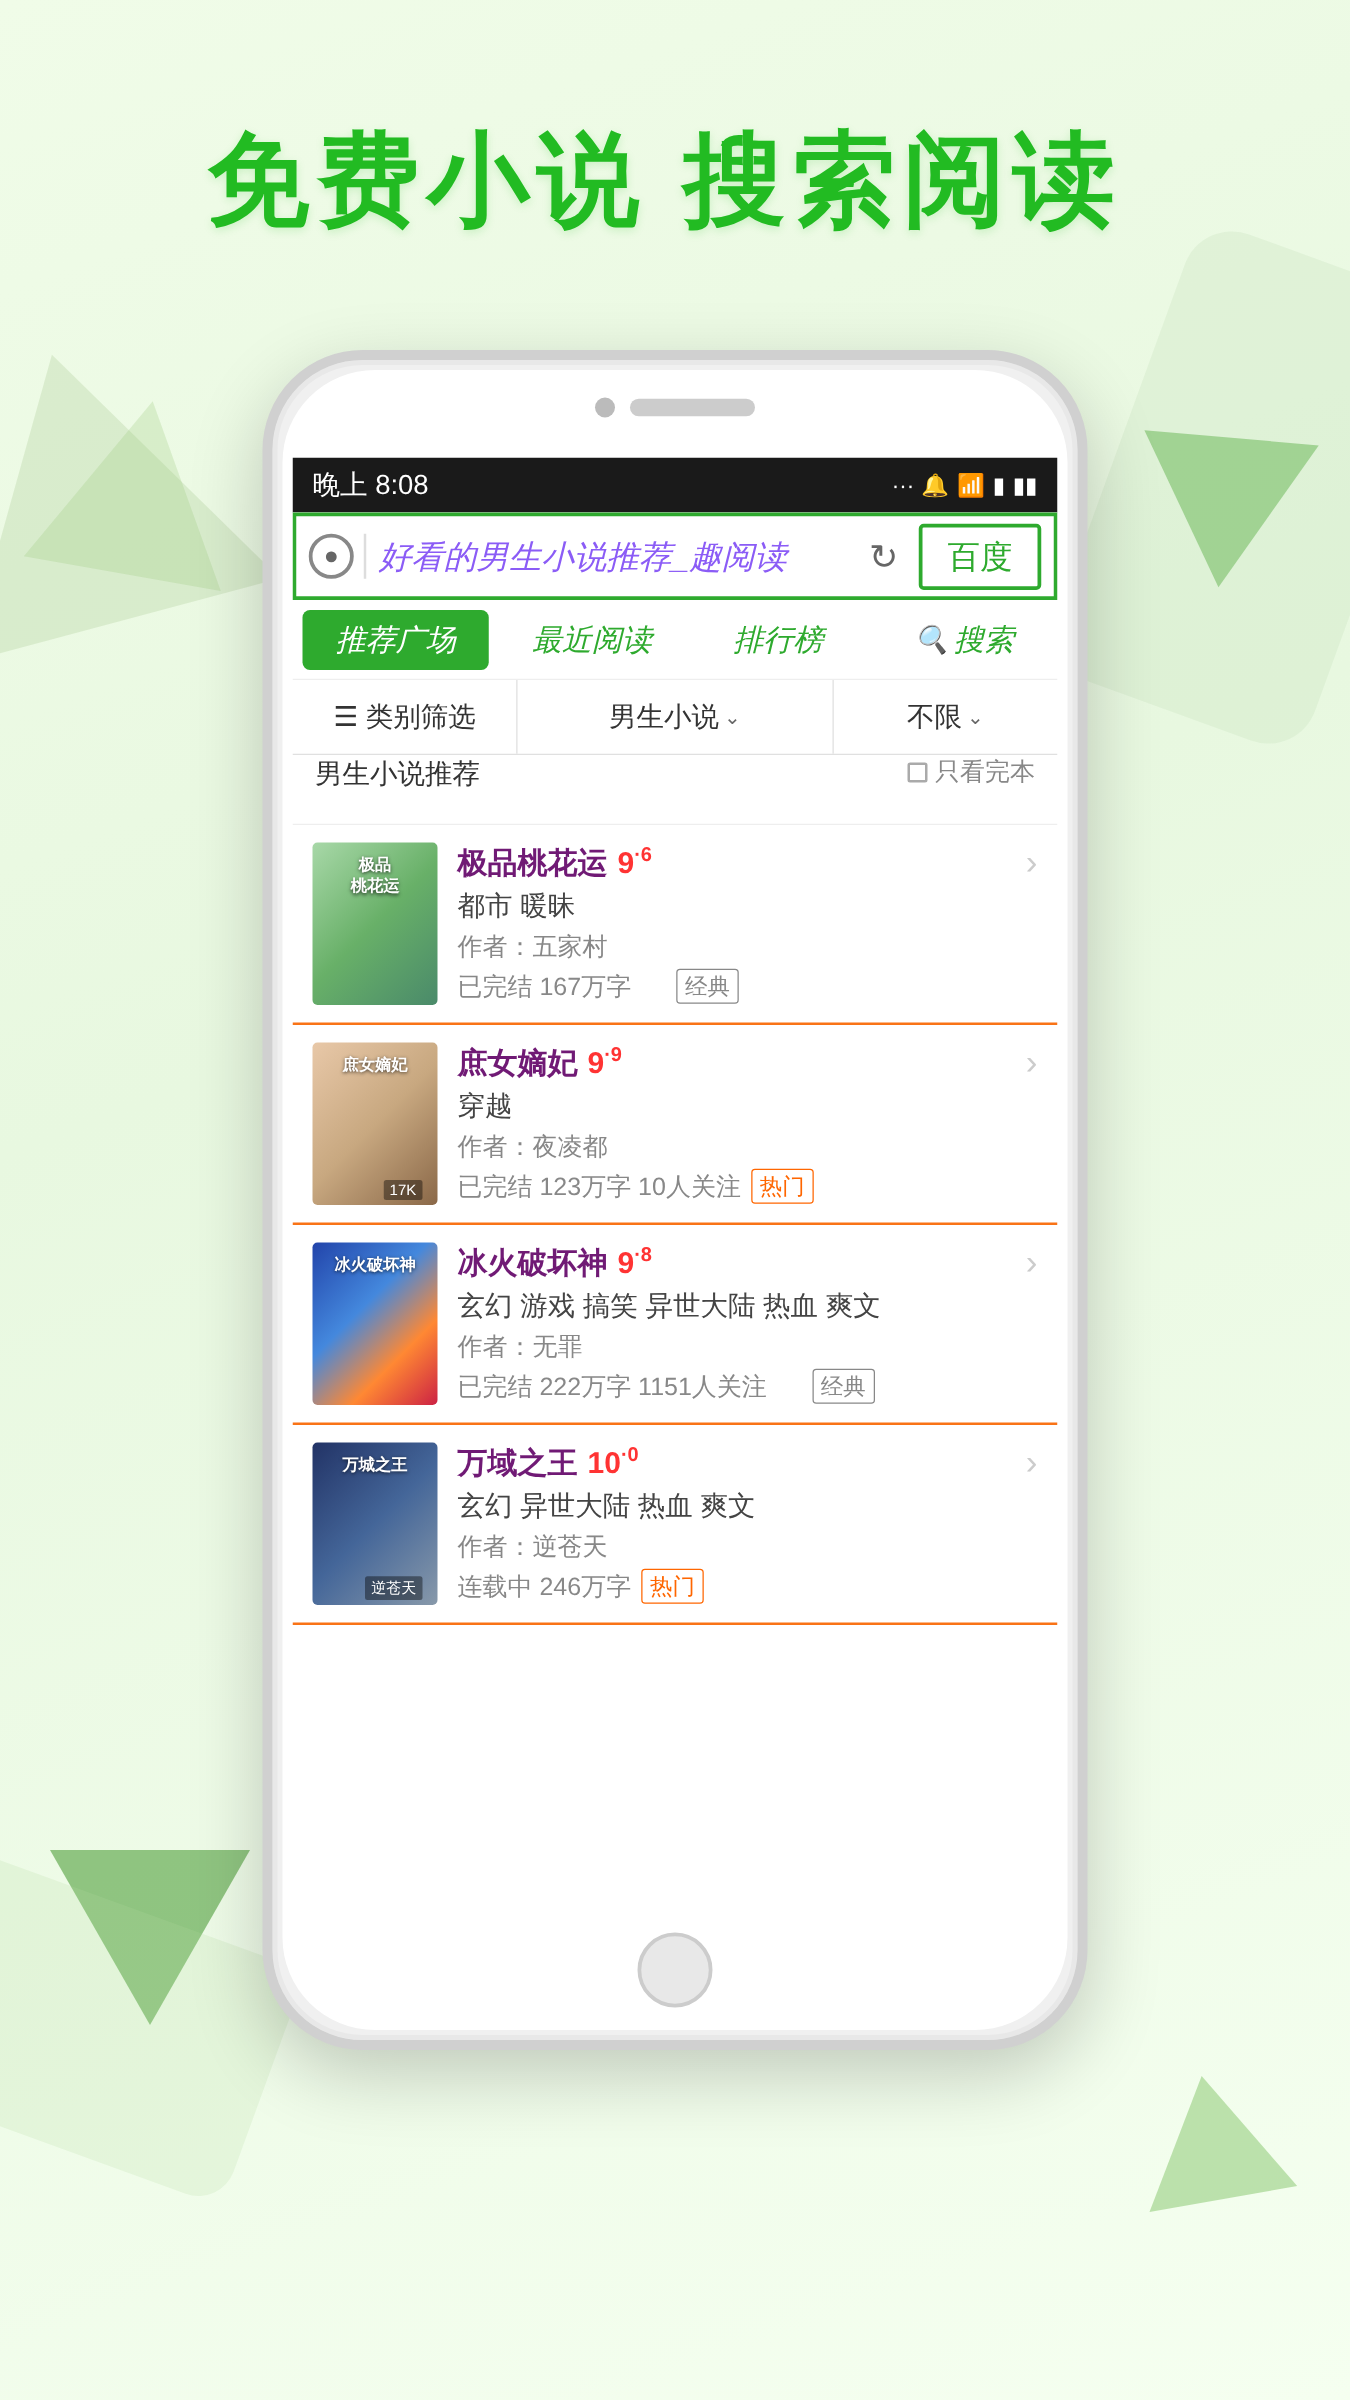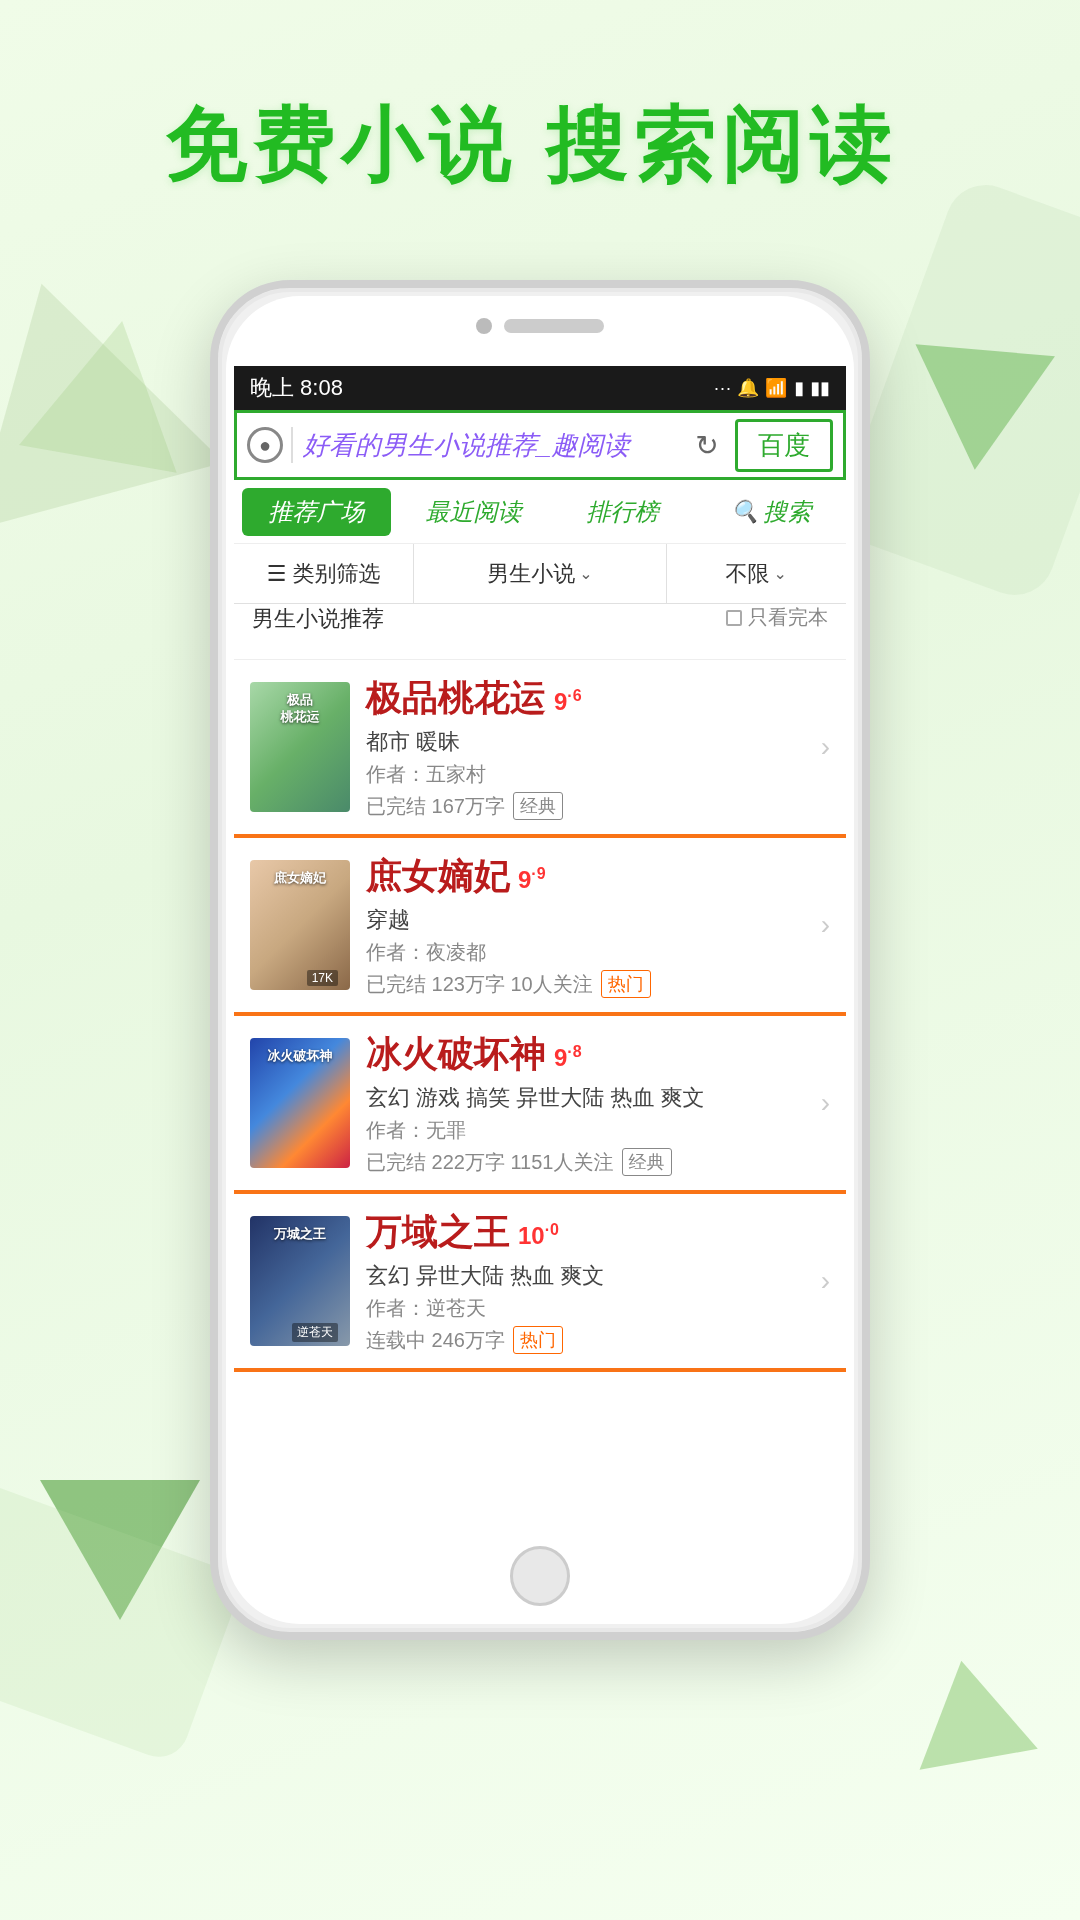--- a/index.html
+++ b/index.html
@@ -343,23 +343,23 @@
       width: 16px;
       height: 16px;
       border: 2px solid #aaa;
       border-radius: 2px;
     }
 
     
     .book-list { background: white; }
     .book-item {
       display: flex;
-      align-items: center;
+      align-items: flex-start;
       padding: 14px 16px;
-      border-bottom: 4px solid #f97316;
+      border-bottom: 2px solid #f97316;
       position: relative;
       min-height: 140px;
     }
     .book-cover {
       width: 100px;
       height: 130px;
       border-radius: 4px;
       margin-right: 16px;
       flex-shrink: 0;
       overflow: hidden;
@@ -378,23 +378,23 @@
       background: linear-gradient(135deg, #223366 0%, #446699 50%, #8899aa 100%);
     }
     .book-info { flex: 1; }
     .book-title-row {
       display: flex;
       align-items: baseline;
       gap: 8px;
       margin-bottom: 4px;
     }
     .book-title {
-      font-size: 36px;
+      font-size: 24px;
       font-weight: bold;
-      color: #b91c1c;
+      color: #701a75;
     }
     .book-rating {
       font-size: 24px;
       font-weight: bold;
       color: #ff3333;
     }
     .book-rating sup {
       font-size: 16px;
     }
     .book-genre {
@@ -415,21 +415,21 @@
       gap: 8px;
     }
     .tag-badge {
       border: 1px solid #aaa;
       border-radius: 3px;
       padding: 1px 6px;
       font-size: 18px;
       color: #666;
     }
     .tag-badge.hot { border-color: #ff6600; color: #ff6600; }
-    .tag-badge.classic { border-color: #888; color: #888; }
+    .tag-badge.classic { border-color: #888; color: #888; margin-left: 28px; }
     .chevron-right {
       color: #ccc;
       font-size: 28px;
       margin-left: 8px;
     }
 
     
     .cover-title-cn {
       position: absolute;
       top: 10px;

